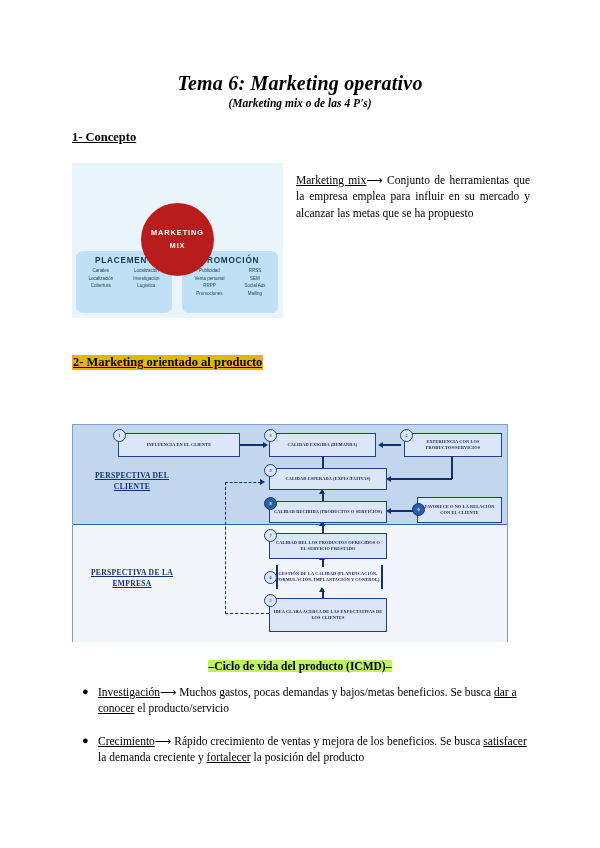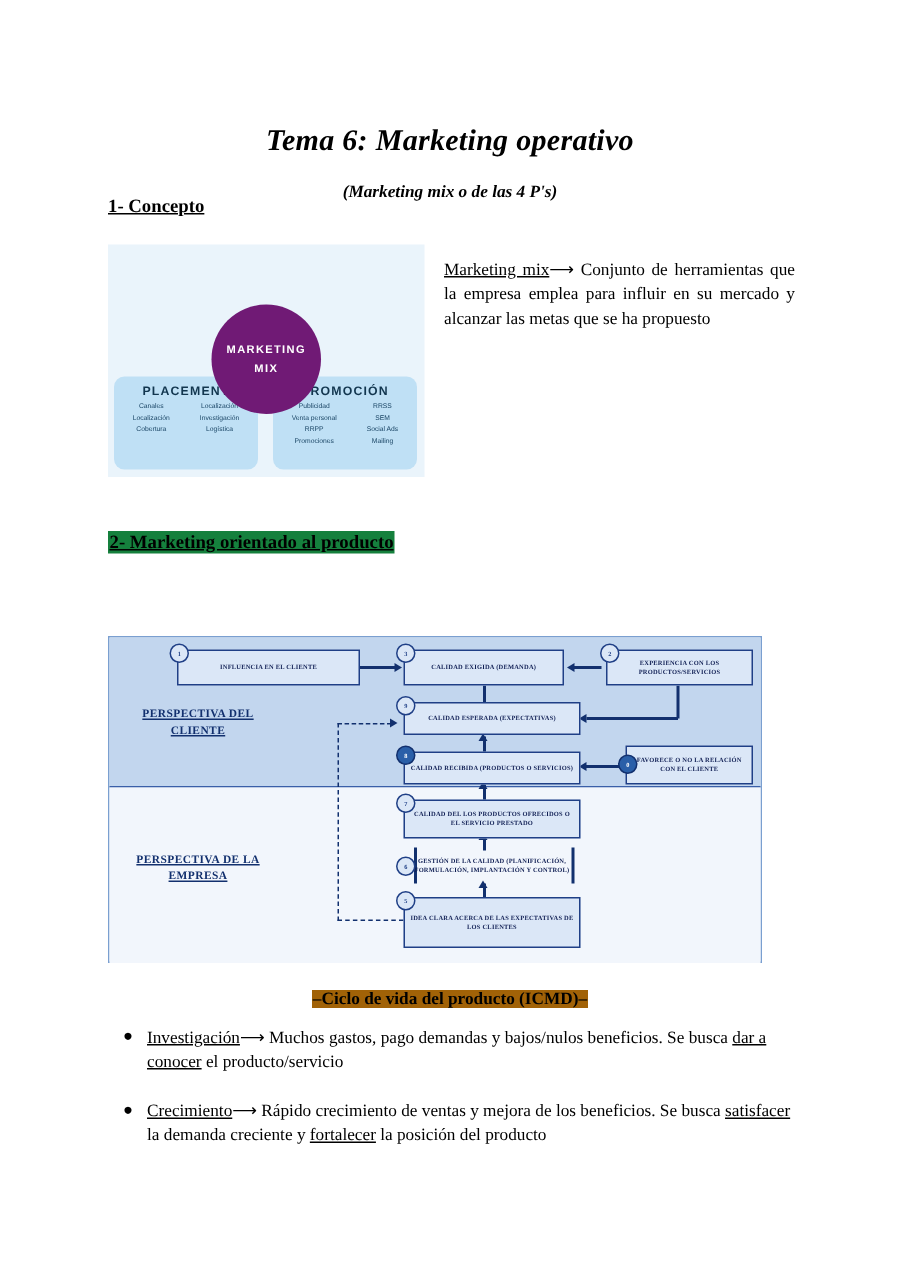--- a/index.html
+++ b/index.html
@@ -23,41 +23,41 @@
     padding: 0;
   }
 
   
   .doc-title {
     text-align: center;
     font-weight: bold;
     font-style: italic;
     font-size: 20px;
     letter-spacing: 0.2px;
-    margin: 11px;
+    margin: 0;
     padding-top: 72px;
     line-height: 1.1;
   }
   .doc-subtitle {
     text-align: center;
     font-weight: bold;
     font-style: italic;
     font-size: 11.5px;
-    margin: 17px 0 0 0;
+    margin: 3px 0 0 0;
   }
 
   
   .sec-heading {
     font-weight: bold;
     font-size: 12.5px;
     text-decoration: underline;
     margin: 0;
   }
   .sec-heading.hl {
-    background: #15803d;
+    background: #eab308;
     display: inline-block;
     padding: 0 1px;
   }
 
   .h-sec1 { position: absolute; left: 72px; top: 130px; }
   .h-sec2 { position: absolute; left: 72px; top: 352px; }
 
   
   .para {
     font-size: 11.5px;
@@ -115,21 +115,21 @@
   .q-place  { left: 4px;   top: 88px;  width: 96px; height: 62px; }
   .q-promo  { left: 110px; top: 88px;  width: 96px; height: 62px; }
 
   .mixcircle {
     position: absolute;
     left: 69px;
     top: 40px;
     width: 73px;
     height: 73px;
     border-radius: 50%;
-    background: #701a75;
+    background: #b91c1c;
     color: #fff;
     display: flex;
     flex-direction: column;
     align-items: center;
     justify-content: center;
     font-family: "Liberation Sans", sans-serif;
     font-weight: bold;
     font-size: 7.4px;
     letter-spacing: 0.9px;
     line-height: 1.7;
@@ -279,21 +279,21 @@
 
   
   .icmd {
     position: absolute;
     left: 0;
     top: 656px;
     width: 600px;
     text-align: center;
   }
   .icmd .hl {
-    background: #a16207;
+    background: #bef264;
     font-weight: bold;
     font-size: 11.5px;
     padding: 0 1px;
   }
 
   
   .bullets {
     position: absolute;
     left: 72px;
     top: 684px;
@@ -466,21 +466,21 @@
   </div>
 
   <div class="icmd">
     <span class="hl">–Ciclo de vida del producto (ICMD)–</span>
   </div>
 
   <div class="bullets">
 
     <div class="blt">
       <div class="blt-dot">●</div>
-      <div class="blt-txt"><span class="bold-u underline">Investigación</span><span class="bold-u">⟶</span><span> Muchos gastos, pago demandas y bajos/nulos beneficios. Se busca </span><span class="underline">dar a conocer</span><span> el producto/servicio</span></div>
+      <div class="blt-txt"><span class="bold-u underline">Investigación</span><span class="bold-u">⟶</span><span> Muchos gastos, pocas demandas y bajos/metas beneficios. Se busca </span><span class="underline">dar a conocer</span><span> el producto/servicio</span></div>
     </div>
 
     <div class="blt">
       <div class="blt-dot">●</div>
       <div class="blt-txt"><span class="bold-u underline">Crecimiento</span><span class="bold-u">⟶</span><span> Rápido crecimiento de ventas y mejora de los beneficios. Se busca </span><span class="underline">satisfacer</span><span> la demanda creciente y </span><span class="underline">fortalecer</span><span> la posición del producto</span></div>
     </div>
 
   </div>
 
 </div>

